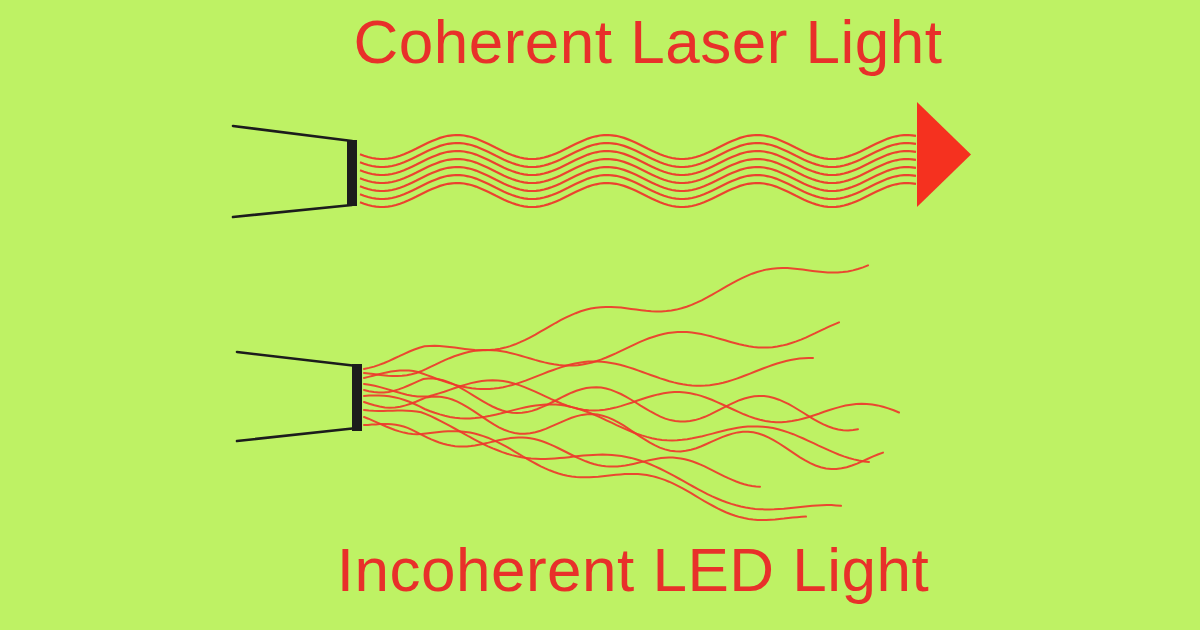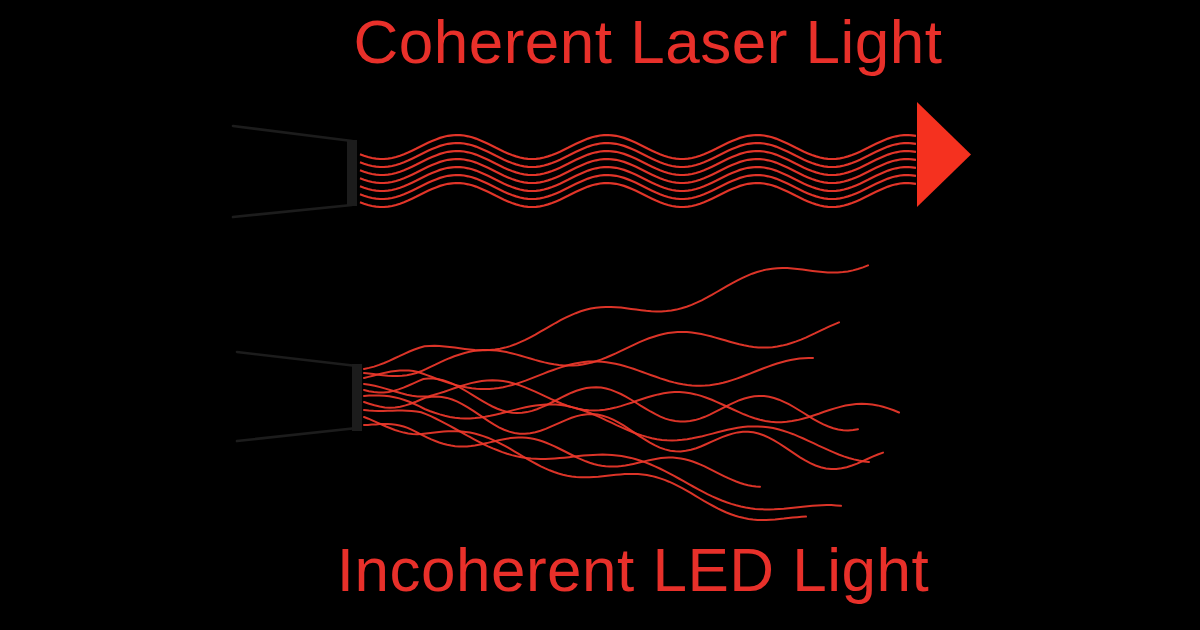--- a/index.html
+++ b/index.html
@@ -4,21 +4,21 @@
 <style>
   html, body {
     margin: 0;
     padding: 0;
     background: #ffffff;
   }
   .stage {
     position: relative;
     width: 1200px;
     height: 630px;
-    background: #000000;
+    background: #bef264;
     overflow: hidden;
     font-family: "Liberation Sans", sans-serif;
   }
   #diagram {
     position: absolute;
     left: 0;
     top: 0;
   }
   .diagram-label {
     position: absolute;

